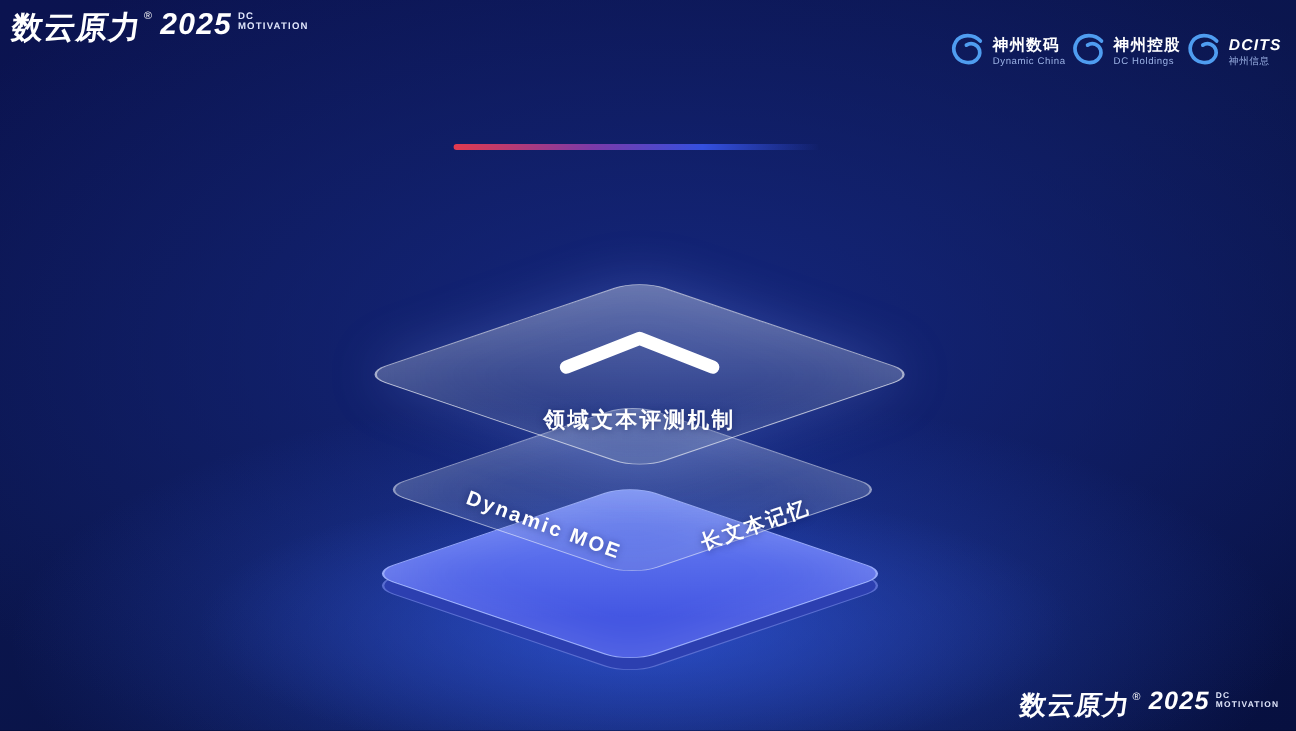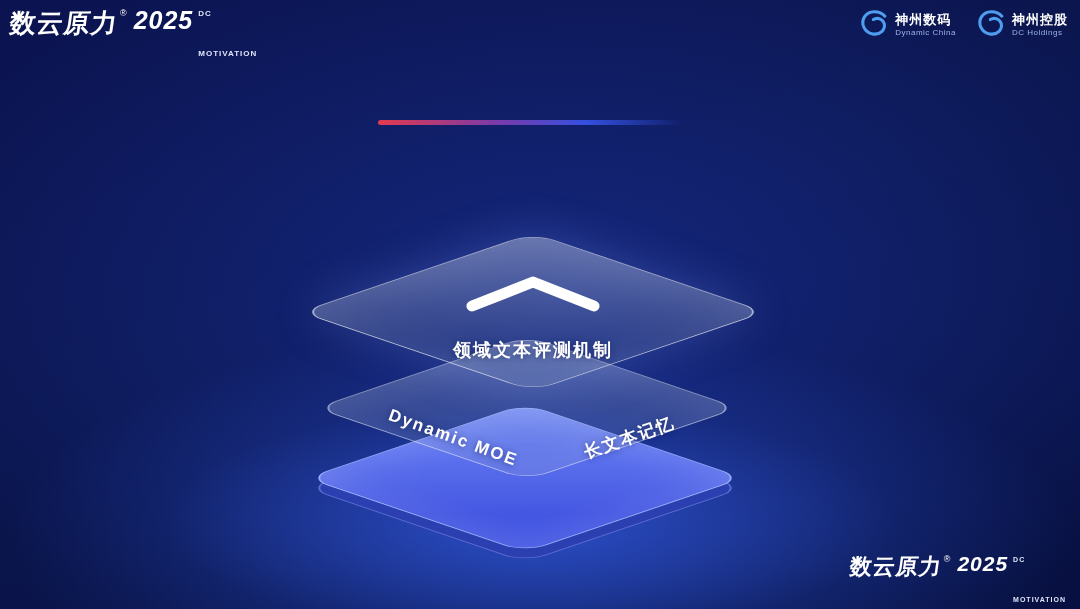--- a/index.html
+++ b/index.html
@@ -10,31 +10,31 @@
     background:
       radial-gradient(ellipse 760px 300px at 50% 88%, rgba(48,92,228,0.50), rgba(48,92,228,0) 70%),
       radial-gradient(ellipse 950px 520px at 52% 48%, #15277e 0%, rgba(21,39,126,0) 75%),
       linear-gradient(160deg,#0b1350 0%,#0b164e 45%,#071040 100%);
   }
   
   .brand{position:absolute;left:10px;top:6px;display:flex;align-items:flex-start;white-space:nowrap;}
   .brand-name{font-size:26px;font-weight:900;transform:skewX(-8deg);letter-spacing:1px;}
   .brand-reg{font-size:9px;margin:2px 1px 0 2px;}
   .brand-year{font-size:25px;font-weight:900;font-style:italic;letter-spacing:1px;margin-left:6px;}
-  .brand-tag{display:flex;flex-direction:column;margin-left:5px;margin-top:4px;line-height:1.05;gap:32px;}
+  .brand-tag{display:flex;flex-direction:column;margin-left:5px;margin-top:4px;line-height:1.05;}
   .brand-tag i{font-style:normal;font-size:8px;letter-spacing:1px;color:#dfe5fa;font-weight:700;}
   .live-label{position:absolute;left:8px;top:56px;font-size:21px;font-weight:800;letter-spacing:1px;}
   .slide-title{position:absolute;left:0;top:56px;width:100%;text-align:center;pointer-events:none;}
   .title-abbr{font-size:27px;font-weight:800;color:#e9a62c;letter-spacing:2px;}
   .title-sep{font-size:25px;font-weight:800;color:#e9a62c;margin:0 8px;}
   .title-cn{font-size:24px;font-weight:800;letter-spacing:2px;}
   .title-divider{position:absolute;left:378px;top:120px;width:305px;height:5px;border-radius:3px;
     background:linear-gradient(90deg,#e23a4e 0%,#7c3aa8 38%,#3450e0 68%,rgba(40,78,220,0) 100%);}
   
-  .partners{position:absolute;right:12px;top:8px;display:flex;gap:20px;align-items:center;}
+  .partners{position:absolute;right:12px;top:26px;display:flex;gap:4px;align-items:center;}
   .partner{display:flex;align-items:center;gap:6px;}
   .partner-text{display:flex;flex-direction:column;line-height:1.15;}
   .partner-name{font-size:13px;font-weight:800;letter-spacing:1px;}
   .partner-sub{font-size:8px;color:#9db3e6;letter-spacing:0.5px;}
   .partner-name.it{font-style:italic;}
   
   .headline{position:absolute;left:0;top:148px;width:100%;text-align:center;
     font-size:30px;font-weight:600;letter-spacing:1px;}
   .headline .word{margin:0 9px;}
   .headline .cap{color:#e9a62c;}
@@ -111,20 +111,31 @@
       <span>
         <svg viewBox="0 0 44 44" width="30" height="30">
             <path d="M38 12 C 30 3 14 3 8 13 C 2 23 8 36 20 38 C 31 40 39 32 37 23 C 35 16 27 13 21 17" fill="none" stroke="#4f9df0" stroke-width="4.5" stroke-linecap="round"></path>
           </svg>
       </span>
       <span class="partner-text">
         <span class="partner-name">神州控股</span>
         <span class="partner-sub">DC Holdings</span>
       </span>
     </div>
+    <div class="partner">
+      <span>
+        <svg viewBox="0 0 44 44" width="30" height="30">
+            <path d="M38 12 C 30 3 14 3 8 13 C 2 23 8 36 20 38 C 31 40 39 32 37 23 C 35 16 27 13 21 17" fill="none" stroke="#4f9df0" stroke-width="4.5" stroke-linecap="round"></path>
+          </svg>
+      </span>
+      <span class="partner-text">
+        <span class="partner-name it">DCITS</span>
+        <span class="partner-sub">神州信息</span>
+      </span>
+    </div>
   </div>
 
 
   <div class="stack-glow"></div>
   <div class="diamond dm-bottom-edge"></div>
   <div class="diamond dm-bottom"></div>
   <div class="diamond dm-mid"></div>
   <div class="diamond dm-top"></div>
 
   <div class="chevron">

